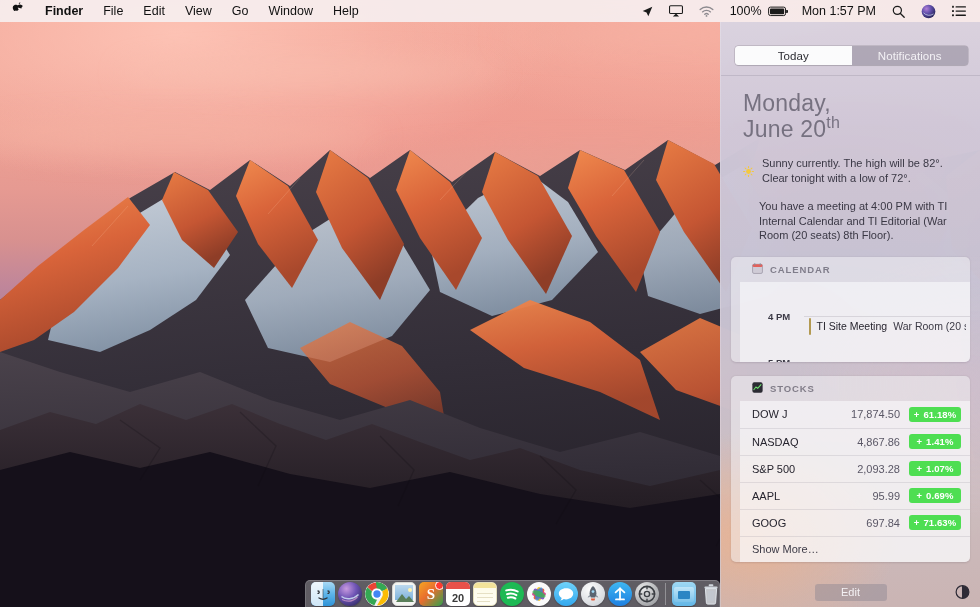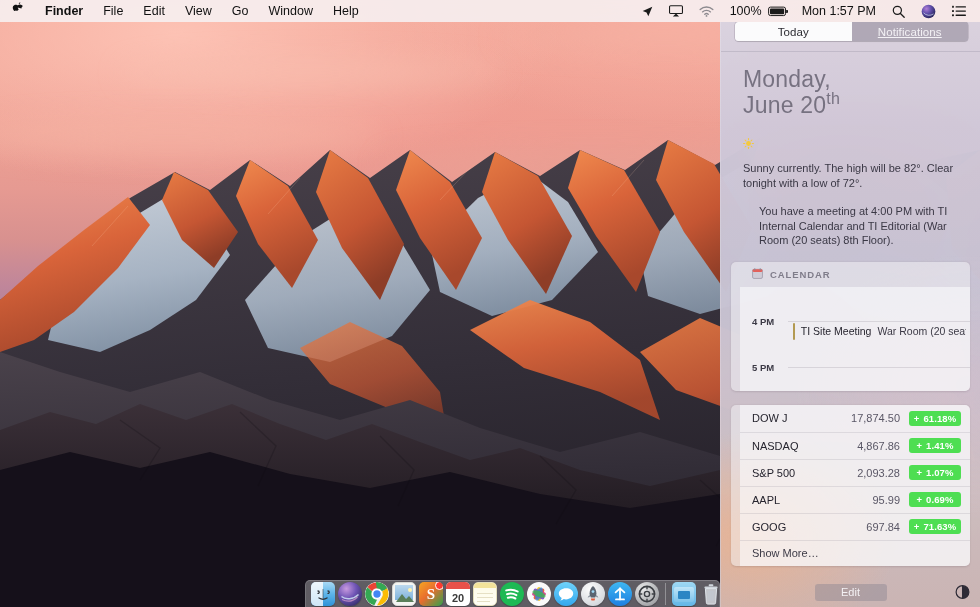--- a/index.html
+++ b/index.html
@@ -82,31 +82,31 @@
         rgba(206,202,220,.95) 18%,
         rgba(201,199,217,.95) 40%,
         rgba(205,199,212,.95) 62%,
         rgba(214,198,200,.95) 80%,
         rgba(212,190,188,.95) 100%);
     backdrop-filter: blur(40px) saturate(160%);
     border-left:1px solid rgba(255,255,255,.18);
     display:flex; flex-direction:column;
   }
   
-  .seg-wrap{ padding:0 12px 0 14px; }
+  .seg-wrap{ padding:24px 12px 0 14px; }
   .seg{
     display:flex; height:19px; border-radius:3.5px; overflow:hidden;
     box-shadow:0 0 0 .5px rgba(90,80,95,.35), 0 .5px 1px rgba(0,0,0,.10);
   }
   .seg-btn{
     flex:1; display:flex; align-items:center; justify-content:center;
     font-size:11.5px; letter-spacing:.1px;
   }
   .seg-btn.on{ background:#fbfbfc; color:#2d2d33; }
-  .seg-btn.off{ background:rgba(150,144,158,.62); color:#f3f1f5;text-decoration:underline; }
+  .seg-btn.off{ background:rgba(150,144,158,.62); color:#f3f1f5; }
 
   .nc-divider{
     height:1px; margin-top:10px;
     background:rgba(120,114,130,.22);
   }
 
   .nc-scroll{
     flex:1; overflow:hidden; position:relative;
   }
 
@@ -114,21 +114,21 @@
   .nc-date{
     padding:14px 0 2px 22px;
     font-size:23px; line-height:26px; font-weight:300;
     color:rgba(92,88,104,.78);
     letter-spacing:.2px;
   }
   .nc-date sup{ font-size:16px; vertical-align:super; line-height:0; }
 
   
   .nc-sum{ padding:12px 16px 0 22px; }
-  .sum-row{ display:flex; gap:8px; align-items:flex-start;flex-direction:column; }
+  .sum-row{ display:flex; gap:8px; align-items:center; }
   .sum-ico{ width:11px; flex:0 0 11px; padding-top:3px; }
   .sum-txt{
     font-size:11px; line-height:14.5px; color:#3a3845;
   }
   .nc-sum2{ padding:14px 16px 0 38px; }
 
   
   .widget{
     margin:14px 10px 0 10px;
     border-radius:5px;
@@ -139,21 +139,21 @@
   }
   .wg-head{
     display:flex; align-items:center; gap:7px;
     padding:6px 0 6px 12px;
     font-size:9.5px; letter-spacing:.9px; font-weight:bold;
     color:rgba(70,66,82,.62);
   }
   .wg-body{ background:rgba(252,251,253,.58); }
 
   
-  .cal-body{ position:relative; height:104px; padding:10px 0 0 0; }
+  .cal-body{ position:relative; height:80px; padding:10px 0 0 0;margin-left:16px; }
   .cal-row{ position:relative; height:0; }
   .cal-time{
     position:absolute; left:12px; font-size:9.5px; font-weight:bold;
     color:#3c3a46; transform:translateY(-50%);
   }
   .cal-line{
     position:absolute; left:48px; right:0; height:1px;
     background:rgba(120,115,130,.20);
   }
   .cal-event{
@@ -475,20 +475,29 @@
           </div>
           <div class="cal-row" style="top:70px;">
             <div class="cal-time">5 PM</div>
             <div class="cal-line"></div>
           </div>
         </div>
       </div>
     </div>
 
     <div class="widget">
+      <div class="wg-head">
+        <span>
+          <svg width="11" height="11" viewBox="0 0 12 12">
+            <rect x=".4" y=".4" width="11.2" height="11.2" rx="2" fill="#2b2b33"></rect>
+            <path d="M2 8.4 4.2 5.4 6.2 7 9.8 2.8" fill="none" stroke="#6fe36f" stroke-width="1.1" stroke-linecap="round" stroke-linejoin="round"></path>
+          </svg>
+        </span>
+        <span>STOCKS</span>
+      </div>
       <div class="wg-body">
 
         <div class="stk-row">
           <div class="stk-sym">DOW J</div>
           <div class="stk-val">17,874.50</div>
           <div class="stk-chg">
             <span>+</span>
             <span>61.18%</span>
           </div>
         </div>

